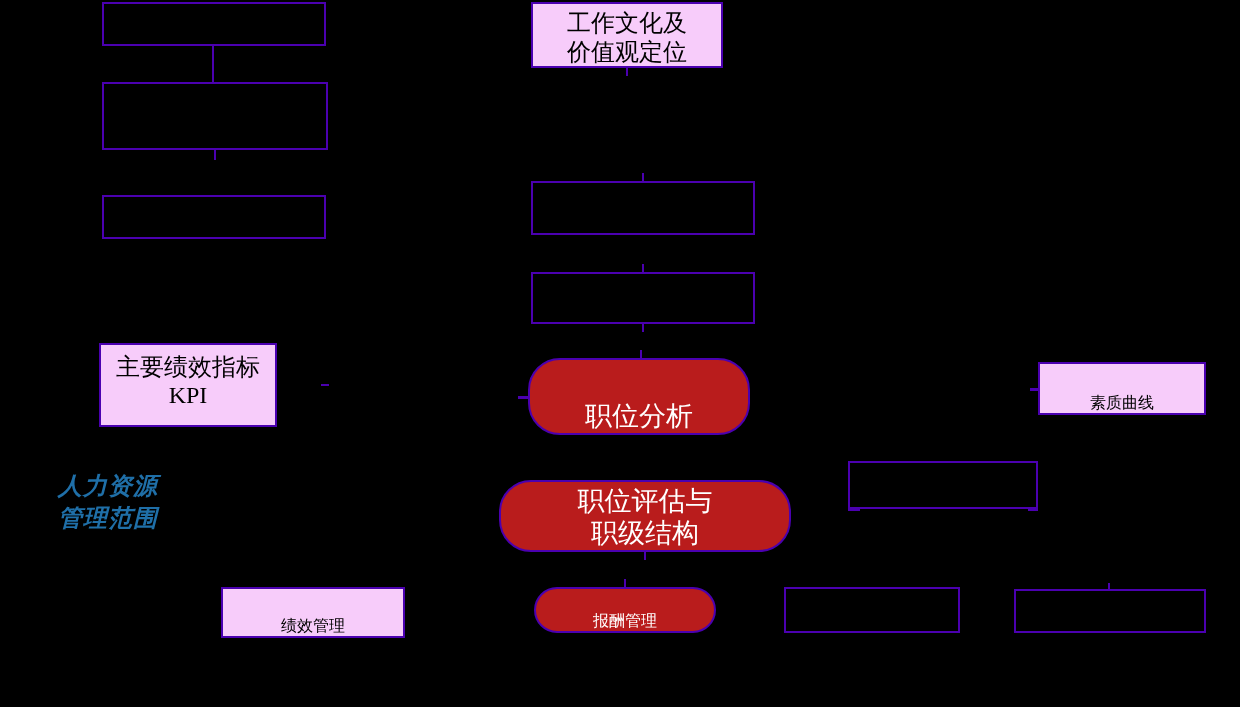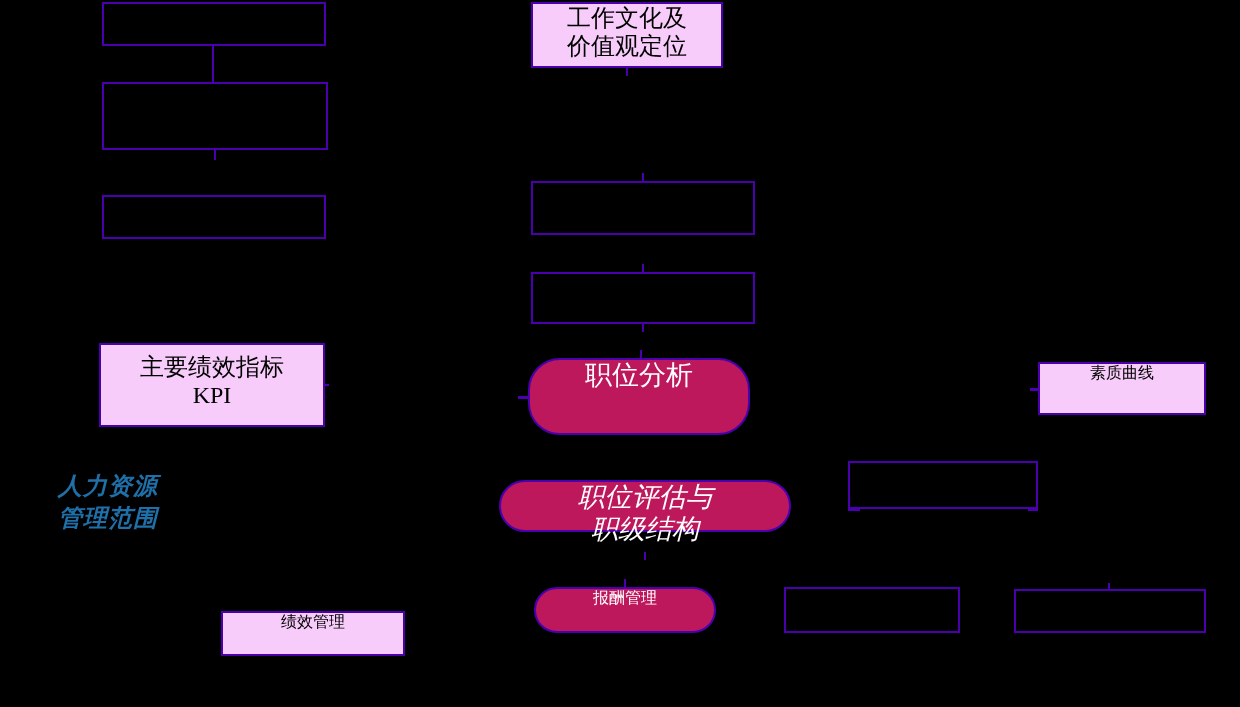--- a/index.html
+++ b/index.html
@@ -19,35 +19,35 @@
     left: 0; top: 0;
     width: 1240px;
     height: 707px;
     background: #000000;
   }
   .node {
     position: absolute;
     box-sizing: border-box;
     border: 2px solid #4B00B0;
     display: flex;
-    align-items: flex-start;
+    align-items: flex-end;
     justify-content: center;
     text-align: center;
     line-height: 1.18;
     white-space: pre-line;
   }
   .node.empty {
     background: transparent;
   }
   .node.pink {
     background: #F7CCFA;
     color: #000000;
   }
   .node.violet {
-    background: #be185d;
+    background: #b91c1c;
     color: #FFFFFF;
     border-radius: 32px;
   }
   .node .label {
     display: block;
     width: 100%;
   }
   .lbl-27 { font-size: 27px; }
   .lbl-26 { font-size: 26px; }
   .lbl-25 { font-size: 16px; }
@@ -87,29 +87,29 @@
     <div class="connector" style="left: 640px; top: 350px; width: 2px; height: 8px;"></div>
     <div class="connector" style="left: 644px; top: 552px; width: 2px; height: 8px;"></div>
     <div class="connector" style="left: 624px; top: 579px; width: 2px; height: 8px;"></div>
     <div class="connector" style="left: 1030px; top: 388px; width: 8px; height: 3px;"></div>
     <div class="connector" style="left: 848px; top: 509px; width: 12px; height: 2px;"></div>
     <div class="connector" style="left: 1028px; top: 509px; width: 10px; height: 2px;"></div>
     <div class="connector" style="left: 1108px; top: 583px; width: 2px; height: 8px;"></div>
     <div class="node empty" style="left: 102px; top: 2px; width: 224px; height: 44px;"><span class="label lbl-26"></span></div>
     <div class="node empty" style="left: 102px; top: 82px; width: 226px; height: 68px;"><span class="label lbl-26"></span></div>
     <div class="node empty" style="left: 102px; top: 195px; width: 224px; height: 44px;"><span class="label lbl-26"></span></div>
-    <div class="node pink overflow" style="left: 99px; top: 343px; width: 226px; height: 84px;"><span class="label lbl-24">主要绩效指标
+    <div class="node pink overflow" style="left: 99px; top: 343px; width: 178px; height: 84px;"><span class="label lbl-24">主要绩效指标
 KPI</span></div>
-    <div class="node pink" style="left: 221px; top: 587px; width: 184px; height: 45px; margin-top: 24px;"><span class="label lbl-25">绩效管理</span></div>
+    <div class="node pink" style="left: 221px; top: 587px; width: 184px; height: 51px;"><span class="label lbl-25">绩效管理</span></div>
     <div class="node pink" style="left: 531px; top: 2px; width: 192px; height: 66px;"><span class="label lbl-24">工作文化及
 价值观定位</span></div>
     <div class="node empty" style="left: 531px; top: 181px; width: 224px; height: 54px;"><span class="label lbl-26"></span></div>
     <div class="node empty" style="left: 531px; top: 272px; width: 224px; height: 52px;"><span class="label lbl-26"></span></div>
     <div class="node violet" style="left: 528px; top: 358px; width: 222px; height: 77px;"><span class="label lbl-27">职位分析</span></div>
-    <div class="node violet" style="left: 499px; top: 480px; width: 292px; height: 52px; font-style: italic;"><span class="label lbl-27">职位评估与
+    <div class="node violet" style="left: 499px; top: 480px; width: 292px; height: 72px;"><span class="label lbl-27">职位评估与
 职级结构</span></div>
     <div class="node violet" style="left: 534px; top: 587px; width: 182px; height: 46px;"><span class="label lbl-25">报酬管理</span></div>
     <div class="node pink" style="left: 1038px; top: 362px; width: 168px; height: 53px;"><span class="label lbl-25">素质曲线</span></div>
     <div class="node empty" style="left: 848px; top: 461px; width: 190px; height: 48px;"><span class="label lbl-26"></span></div>
     <div class="node empty" style="left: 784px; top: 587px; width: 176px; height: 46px;"><span class="label lbl-26"></span></div>
     <div class="node empty" style="left: 1014px; top: 589px; width: 192px; height: 44px;"><span class="label lbl-26"></span></div>
     <div class="side-title" style="left: 58px; top: 470px;">人力资源
 管理范围</div>
   </div>
 

